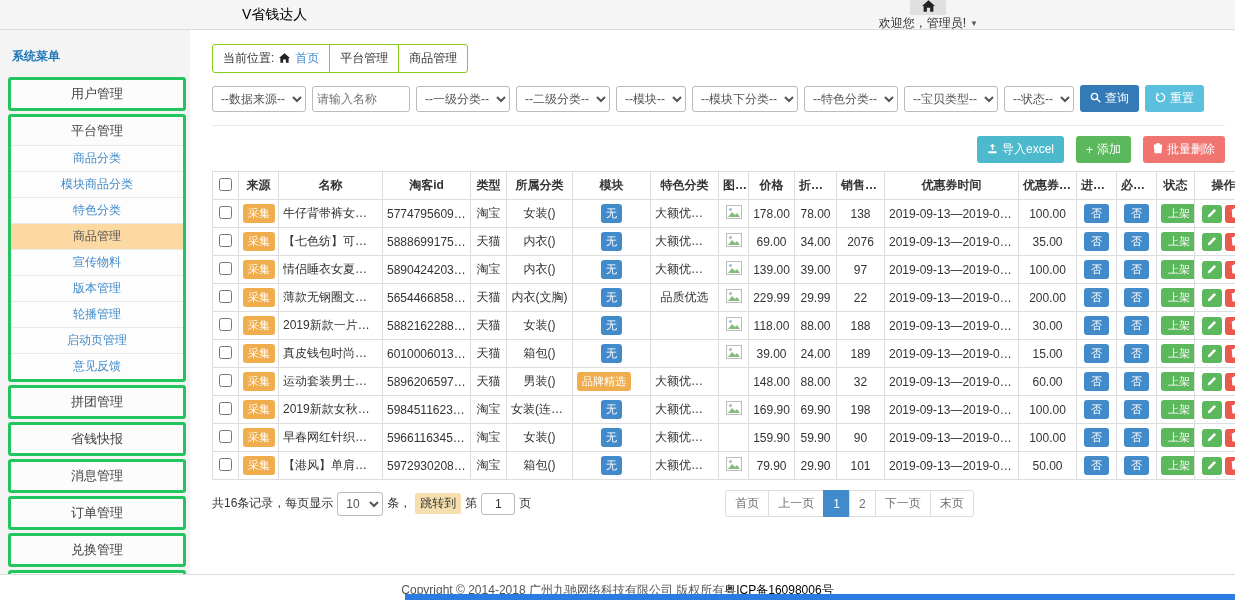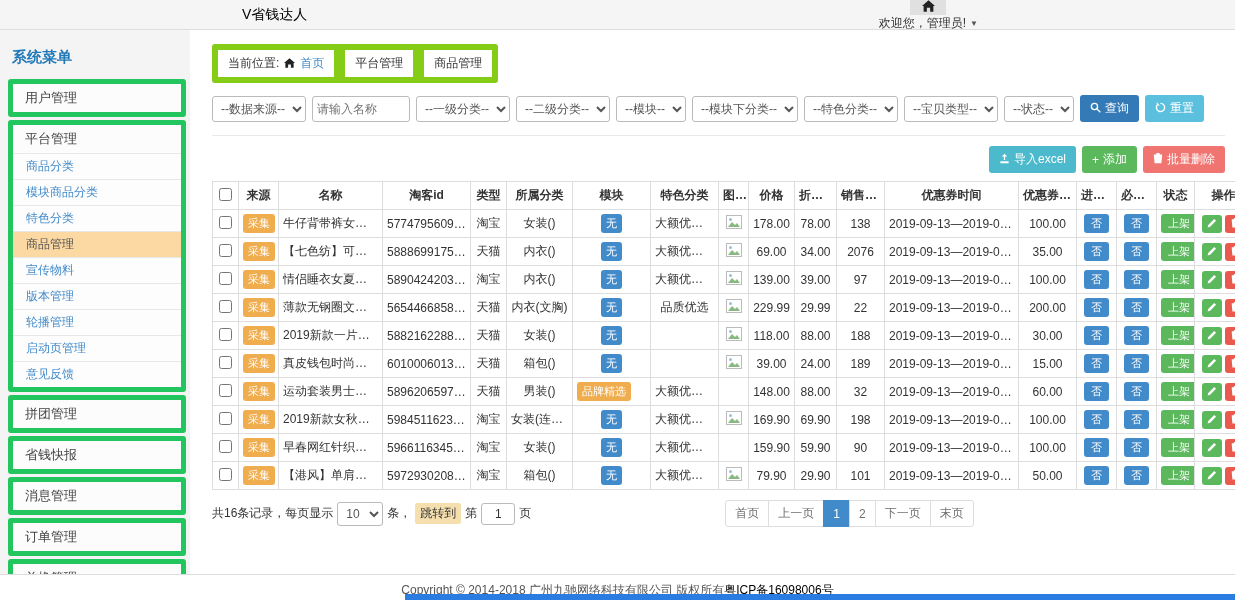--- a/index.html
+++ b/index.html
@@ -10,51 +10,51 @@
   .topbar { height: 30px; background: #f5f5f5; border-bottom: 1px solid #ddd; display: flex; align-items: center; }
   .topbar-title { margin-left: 242px; font-size: 14px; color: #000000; text-align: center; }
   .topbar-right { margin-left: auto; margin-right: 245px; display: flex; align-items: center; height: 100%; flex-direction: column; }
   .home-box { width: 36px; height: 100%; background: #e0e0e0; display: flex; align-items: center; justify-content: center; cursor: pointer; }
   .welcome { padding: 0 12px; color: #333; cursor: pointer; display: flex; align-items: center; gap: 4px; }
   .welcome .caret { font-size: 8px; color: #555; }
 
   
   .layout { display: flex; height: 544px; overflow: hidden; }
   .sidebar-col { width: 190px; flex: none; background: #f4f4f4; padding: 14px 4px 0 8px; overflow: hidden; }
-  .sb-title { color: #2179b8; font-size: 15px; font-weight: bold; padding: 4px 4px 12px; }
-  .sb-section { border: 5px solid #22c55e; border-radius: 3px; background: #fcfcfc; margin-bottom: 3px; overflow: hidden; }
+  .sb-title { color: #2179b8; font-size: 12px; font-weight: bold; padding: 4px 4px 12px; }
+  .sb-section { border: 3px solid #22c55e; border-radius: 3px; background: #fcfcfc; margin-bottom: 3px; overflow: hidden; text-align: center; }
   .sb-top { padding: 7px 12px; font-size: 13px; color: #444; cursor: pointer; line-height: 14px; }
   .sb-sub { padding: 6px 13px; font-size: 12px; color: #428bca; border-top: 1px solid #e8e8e8; background: #fdfdfd; cursor: pointer; line-height: 13px; }
   .sb-sub.active { background: #fcd9a2; color: #555; }
 
   .main-col { flex: 1; min-width: 0; padding: 14px 10px 0 22px; display: flex; flex-direction: column; }
 
   
   .crumb-group { display: inline-flex; align-self: flex-start; }
-  .crumb-box { border: 6px solid #84cc16; padding: 5px 10px; background: #fff; margin-left: -1px; display: flex; align-items: center; gap: 5px; cursor: pointer; }
+  .crumb-box { border: 1px solid #84cc16; padding: 5px 10px; background: #fff; margin-left: -1px; display: flex; align-items: center; gap: 5px; cursor: pointer; }
   .crumb-box:first-child { border-radius: 3px 0 0 3px; margin-left: 0; }
   .crumb-box:last-child { border-radius: 0 3px 3px 0; }
   .crumb-home-label { color: #428bca; }
 
   
   .filter-row { display: flex; align-items: center; gap: 6px; margin-top: 12px; flex-wrap: nowrap; }
   .slot { display: contents; }
   .f-select, .f-input { height: 26px; border: 1px solid #bbb; border-radius: 3px; background: #fff;
     font-size: 12px; color: #555; padding: 2px 4px; font-family: inherit; }
   .f-input { width: 98px; }
   .btn { border: none; border-radius: 3px; color: #fff; font-size: 12px; padding: 5px 10px;
     display: inline-flex; align-items: center; gap: 4px; cursor: pointer; font-family: inherit; white-space: nowrap; }
   .btn-blue   { background: #337ab7; }
   .btn-cyan   { background: #5bc0de; }
   .btn-teal   { background: #4cb9cc; }
   .btn-green  { background: #5cb85c; }
   .btn-salmon { background: #f07470; }
 
   .divider { border-bottom: 1px solid #e9e9e9; margin-top: 13px; }
-  .actions-row { display: flex; justify-content: flex-end; gap: 6px; margin: 10px 0 8px; }
+  .actions-row { display: flex; justify-content: flex-end; gap: 12px; margin: 10px 0 8px; }
 
   
   table.grid { width: 100%; border-collapse: collapse; table-layout: fixed; }
   .grid th, .grid td { border: 1px solid #ddd; padding: 4px 4px; text-align: center; font-size: 12px;
     height: 28px; overflow: hidden; white-space: nowrap; text-overflow: ellipsis; }
   .grid th { font-weight: bold; color: #333; background: #fff; }
   .th-ops { color: #e9594c; }
   td.c-name { text-align: left; }
   .badge { display: inline-block; padding: 1px 5px; border-radius: 3px; color: #fff; font-size: 11px; line-height: 1.5; }
   .b-orange { background: #f0ad4e; }

